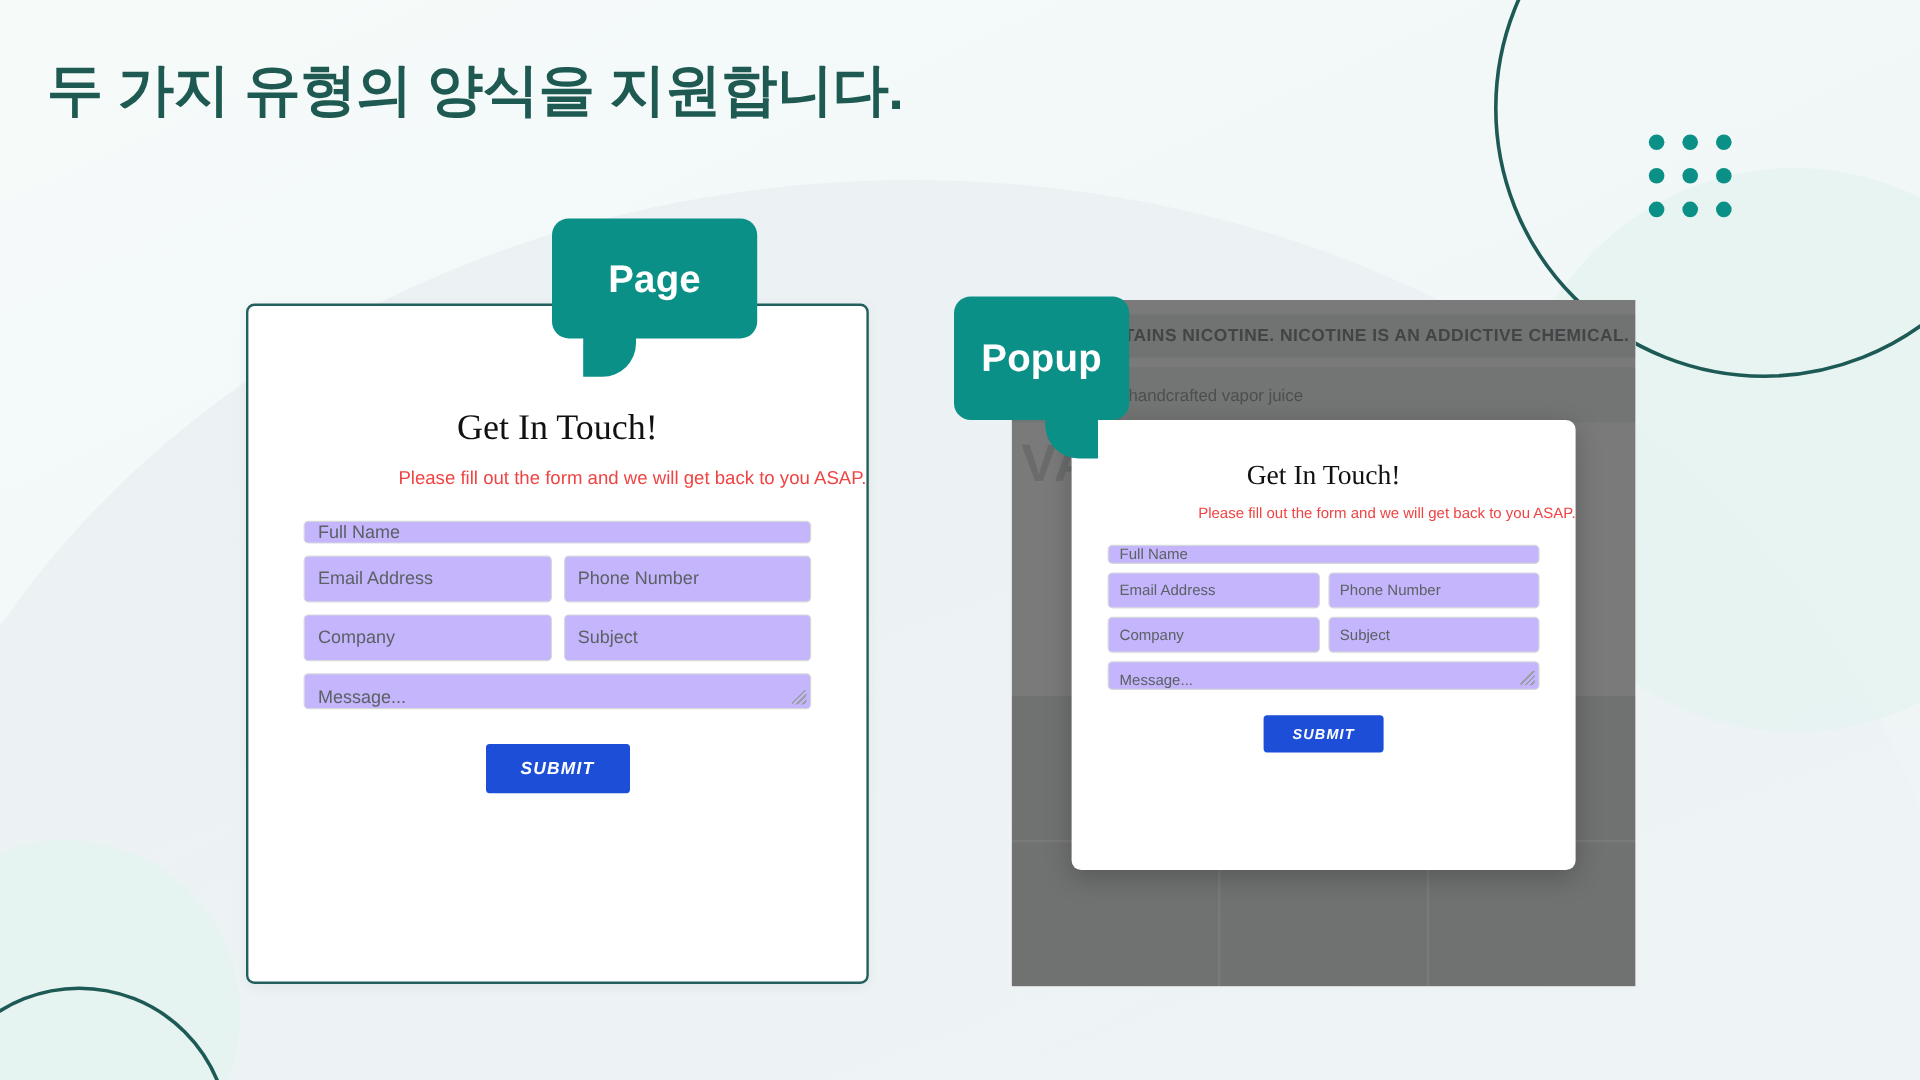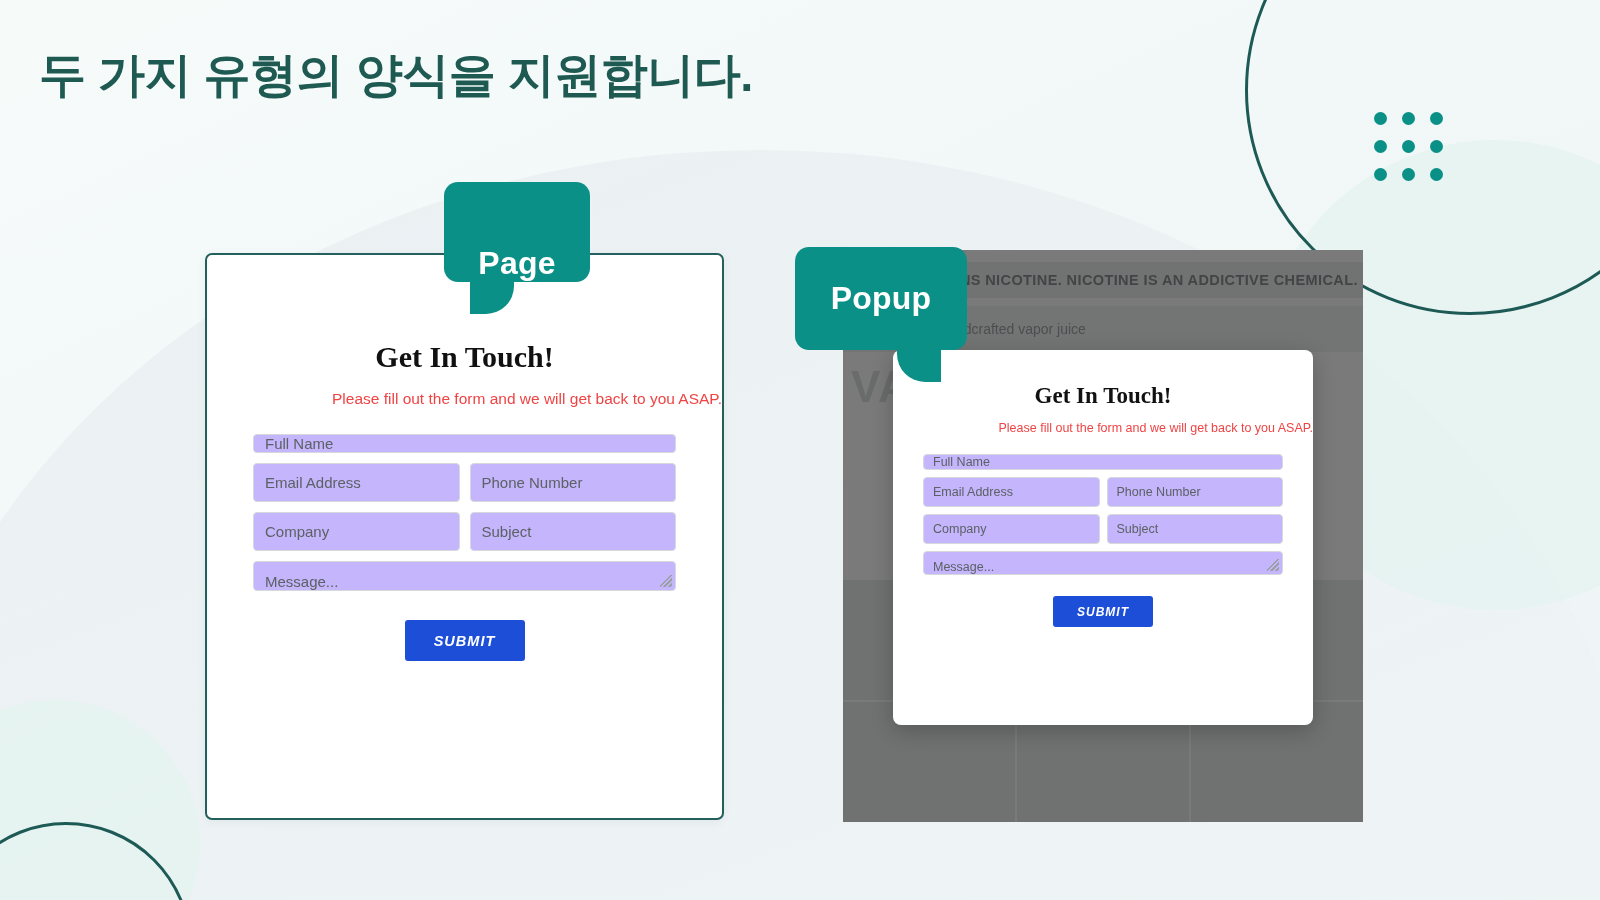--- a/index.html
+++ b/index.html
@@ -119,45 +119,44 @@
   }
   .bubble::after {
     content: "";
     position: absolute;
     bottom: -32px;
     width: 44px;
     height: 34px;
     background: #0a9086;
   }
   .bubble-page {
-    left: 444px;
+    left: 460px;
     top: 182px;
-    width: 146px;
+    width: 171px;
     height: 100px;
-    align-items: flex-end;
   }
   .bubble-page::after {
     left: 26px;
     border-bottom-right-radius: 28px;
   }
   .bubble-popup {
     left: 795px;
     top: 247px;
-    width: 172px;
+    width: 146px;
     height: 103px;
   }
   .bubble-popup::after {
     right: 26px;
     border-bottom-left-radius: 28px;
   }
 
   
   .form-title {
     font-family: "Liberation Serif", "DejaVu Serif", serif;
-    font-weight: 700;
+    font-weight: 400;
     color: #111111;
     text-align: center;
   }
   .form-sub {
     text-align: right;
     color: #ef4444;
   }
   .fields { display: flex; flex-direction: column; }
   .row { display: flex; }
   .field {

